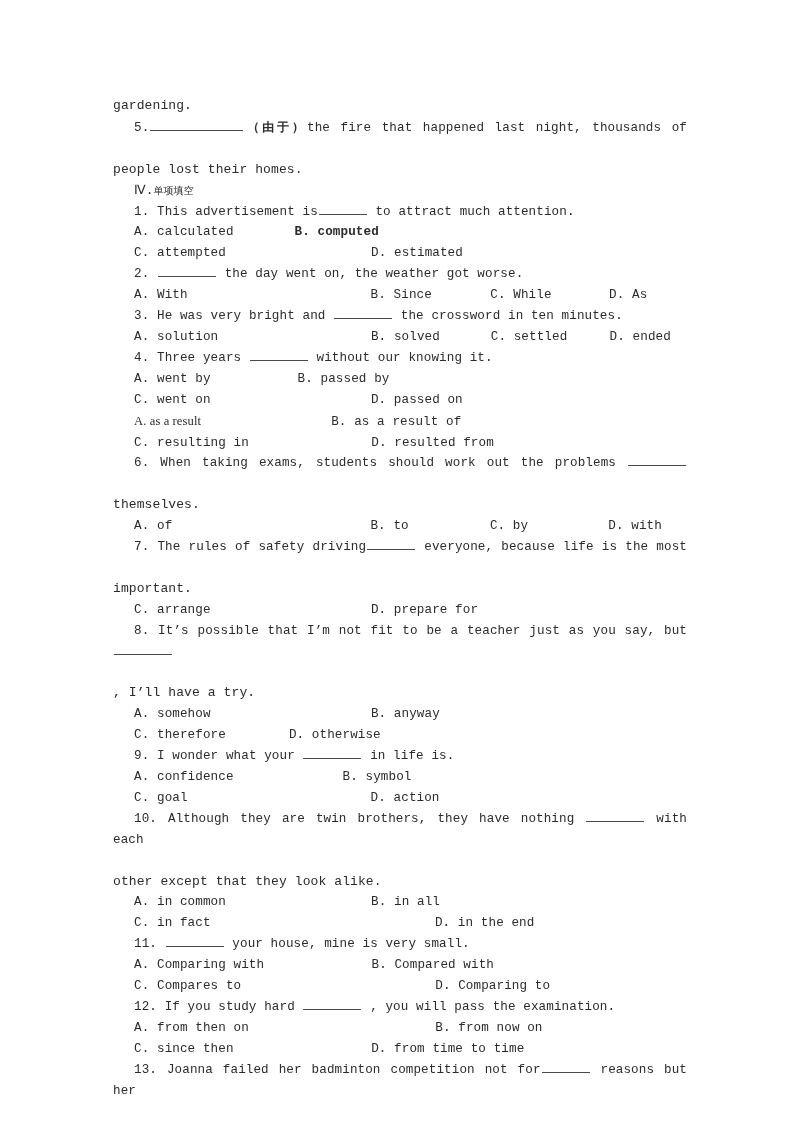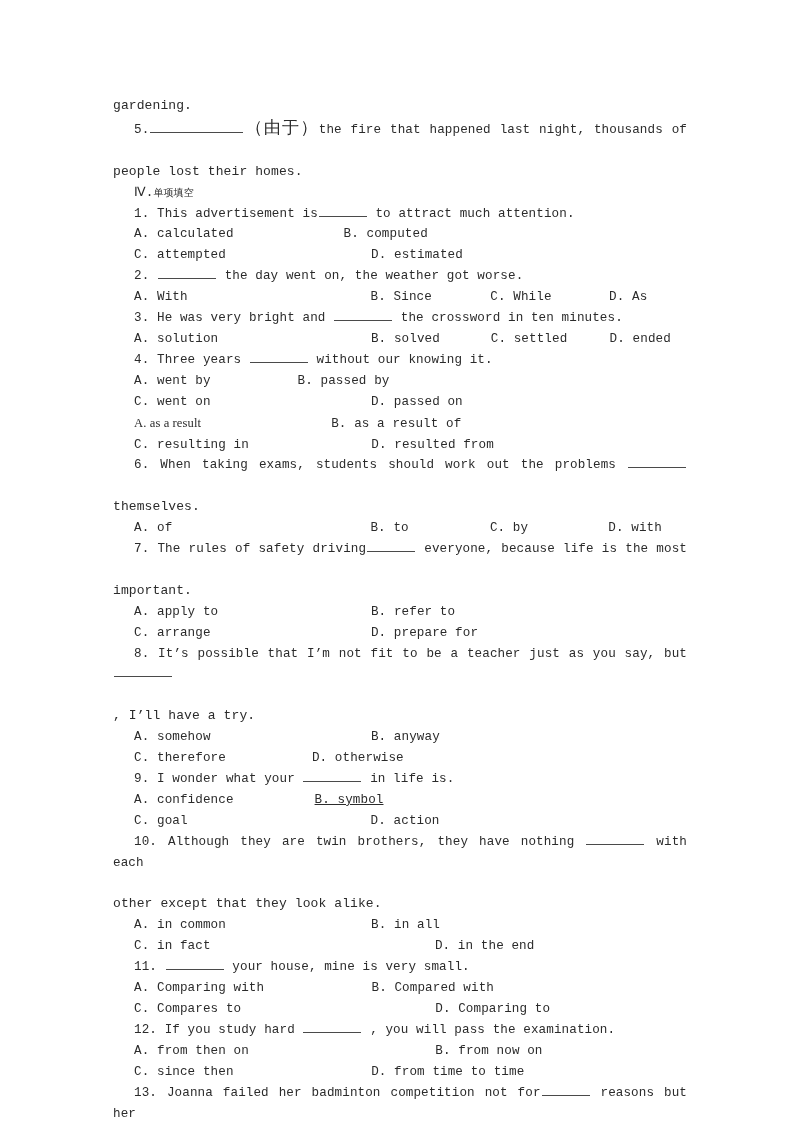--- a/index.html
+++ b/index.html
@@ -65,21 +65,22 @@
     text-indent: 21px;
     font-size: 12.6px;
     line-height: 20.9px;
   }
   .heading .cn {
     font-family: "DejaVu Sans", sans-serif;
     font-size: 10px;
   }
   .cnpar {
     font-family: "DejaVu Sans", sans-serif;
-    font-size: 17px;
+    font-size: 12px;
+    font-weight: bold;
   }
 
   
   .opts {
     margin: 0;
     font-size: 12.6px;
     line-height: 20.9px;
     white-space: pre;
     text-indent: 0;
     padding-left: 21px;
@@ -109,44 +110,43 @@
 
     <div class="line">gardening.</div>
 
     <div class="para fulljust"><span>5.</span><span class="blank w3"></span><span class="cnpar">（由于）</span><span>the  fire  that  happened  last  night,  thousands  of</span></div>
     <div class="line">people lost their homes.</div>
 
     <div class="heading"><span>Ⅳ.</span><span class="cn">单项填空</span></div>
 
     <div id="questions">
         <div class="para"><span>1.</span><span> This advertisement is</span><span class="blank w1"></span><span> to attract much attention.</span></div>
-        <div class="opts"><span class="opt" style="margin-left: 0px;">A. calculated</span><span class="opt" style="margin-left: 110px;">B. computed</span></div>
+        <div class="opts"><span class="opt" style="margin-left: 0px;">A. calculated</span><span class="opt" style="margin-left: 61px; font-weight: bold;">B. computed</span></div>
         <div class="opts"><span class="opt" style="margin-left: 0px;">C. attempted</span><span class="opt" style="margin-left: 145.16px;">D. estimated</span></div>
         <div class="para"><span>2.</span><span>  </span><span class="blank w2"></span><span> the day went on, the weather got worse.</span></div>
         <div class="opts"><span class="opt" style="margin-left: 0px;">A. With</span><span class="opt" style="margin-left: 183.01px;">B. Since</span><span class="opt" style="margin-left: 58.44px;">C. While</span><span class="opt" style="margin-left: 57.44px;">D. As</span></div>
         <div class="para"><span>3.</span><span> He was very bright and </span><span class="blank w2"></span><span> the crossword in ten minutes.</span></div>
         <div class="opts"><span class="opt" style="margin-left: 0px;">A. solution</span><span class="opt" style="margin-left: 152.73px;">B. solved</span><span class="opt" style="margin-left: 50.87px;">C. settled</span><span class="opt" style="margin-left: 42.3px;">D. ended</span></div>
         <div class="para"><span>4.</span><span> Three years </span><span class="blank w2"></span><span> without our knowing it.</span></div>
         <div class="opts"><span class="opt" style="margin-left: 0px;">A. went by</span><span class="opt" style="margin-left: 87px;">B. passed by</span></div>
         <div class="opts"><span class="opt" style="margin-left: 0px;">C. went on</span><span class="opt" style="margin-left: 160.3px;">D. passed on</span></div>
         <div class="opts"><span class="opt" style="margin-left: 0px; font-family: Liberation Serif, serif;">A. as a result</span><span class="opt" style="margin-left: 130.02px;">B. as a result of</span></div>
         <div class="opts"><span class="opt" style="margin-left: 0px;">C. resulting in</span><span class="opt" style="margin-left: 122.45px;">D. resulted from</span></div>
         <div class="para fulljust"><span>6.</span><span> When  taking  exams, students  should  work  out  the  problems  </span><span class="blank w2"></span></div>
         <div class="line">themselves.</div>
         <div class="opts"><span class="opt" style="margin-left: 0px;">A. of</span><span class="opt" style="margin-left: 198.15px;">B. to</span><span class="opt" style="margin-left: 81.15px;">C. by</span><span class="opt" style="margin-left: 80.15px;">D. with</span></div>
         <div class="para fulljust"><span>7.</span><span> The  rules  of  safety  driving</span><span class="blank w1"></span><span>  everyone, because  life  is  the  most</span></div>
         <div class="line">important.</div>
-        <div class="opts"><span class="opt" style="margin-left: 0px;">A. apply to</span><span class="opt" style="margin-left: 152.73px;">B. refer to</span></div>
         <div class="opts"><span class="opt" style="margin-left: 0px;">C. arrange</span><span class="opt" style="margin-left: 160.3px;">D. prepare for</span></div>
         <div class="para fulljust"><span>8.</span><span> It’s  possible  that  I’m  not  fit  to  be  a  teacher  just  as  you  say,  but</span><span class="blank w2"></span></div>
         <div class="line">, I’ll have a try.</div>
         <div class="opts"><span class="opt" style="margin-left: 0px;">A. somehow</span><span class="opt" style="margin-left: 160.3px;">B. anyway</span></div>
-        <div class="opts"><span class="opt" style="margin-left: 0px;">C. therefore</span><span class="opt" style="margin-left: 86px;">D. otherwise</span></div>
+        <div class="opts"><span class="opt" style="margin-left: 0px;">C. therefore</span><span class="opt" style="margin-left: 63px;">D. otherwise</span></div>
         <div class="para"><span>9.</span><span> I wonder what your </span><span class="blank w2"></span><span> in life is.</span></div>
-        <div class="opts"><span class="opt" style="margin-left: 0px;">A. confidence</span><span class="opt" style="margin-left: 81px; text-decoration: underline;">B. symbol</span></div>
+        <div class="opts"><span class="opt" style="margin-left: 0px;">A. confidence</span><span class="opt" style="margin-left: 109px;">B. symbol</span></div>
         <div class="opts"><span class="opt" style="margin-left: 0px;">C. goal</span><span class="opt" style="margin-left: 183.01px;">D. action</span></div>
         <div class="para fulljust"><span>10.</span><span> Although  they  are  twin  brothers,  they  have  nothing  </span><span class="blank w2"></span><span>  with  each</span></div>
         <div class="line">other except that they look alike.</div>
         <div class="opts"><span class="opt" style="margin-left: 0px;">A. in common</span><span class="opt" style="margin-left: 145.16px;">B. in all</span></div>
         <div class="opts"><span class="opt" style="margin-left: 0px;">C. in fact</span><span class="opt" style="margin-left: 224.3px;">D. in the end</span></div>
         <div class="para"><span>11.</span><span>  </span><span class="blank w2"></span><span> your house, mine is very small.</span></div>
         <div class="opts"><span class="opt" style="margin-left: 0px;">A. Comparing with</span><span class="opt" style="margin-left: 107.31px;">B. Compared with</span></div>
         <div class="opts"><span class="opt" style="margin-left: 0px; font-family: Liberation Mono, monospace;">C. Compares to</span><span class="opt" style="margin-left: 194.02px;">D. Comparing to</span></div>
         <div class="para"><span>12.</span><span> If you study hard </span><span class="blank w2"></span><span> , you will pass the examination.</span></div>
         <div class="opts"><span class="opt" style="margin-left: 0px;">A. from then on</span><span class="opt" style="margin-left: 186.45px;">B. from now on</span></div>

